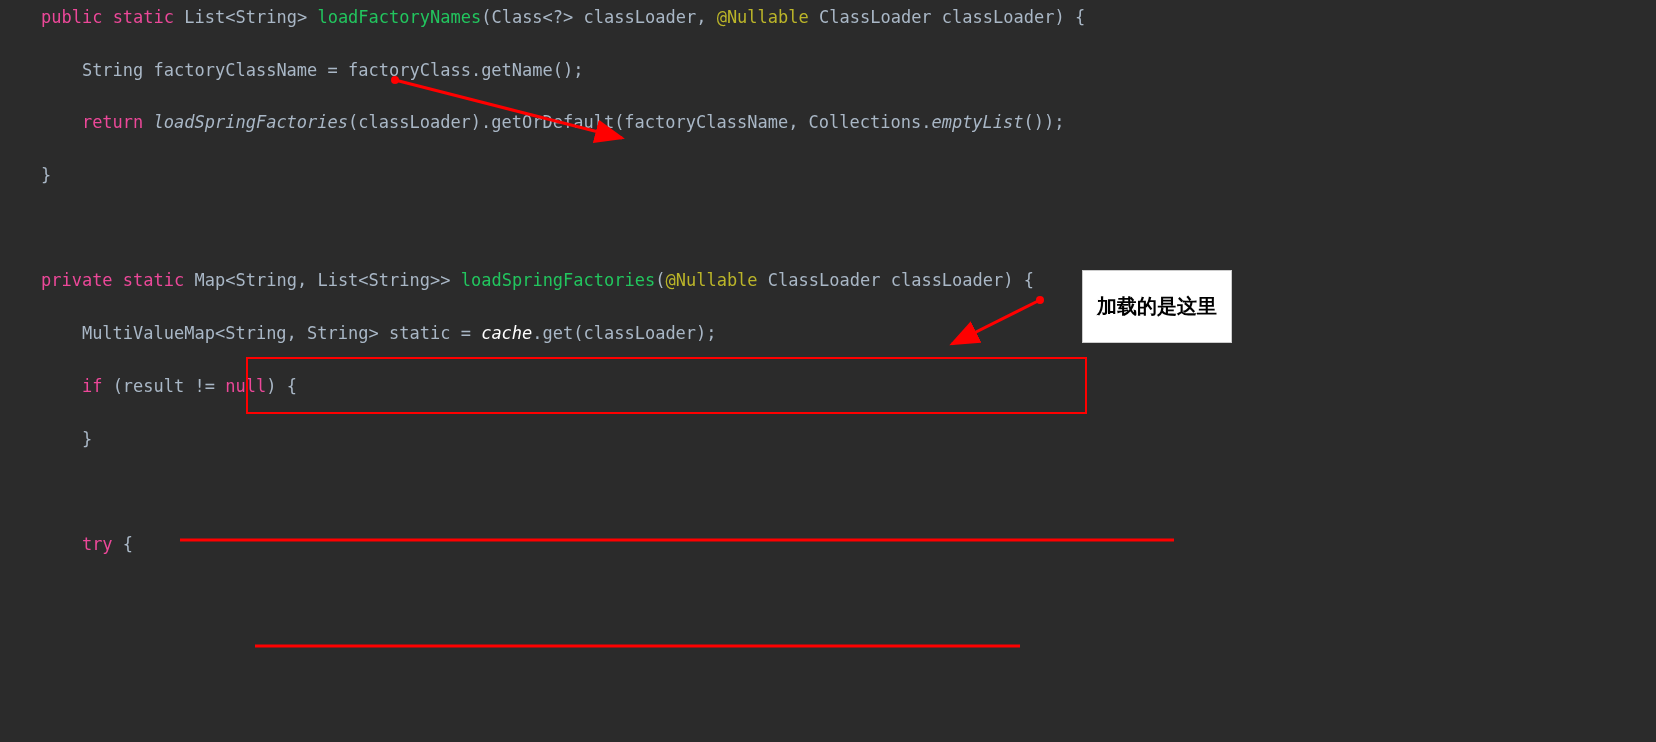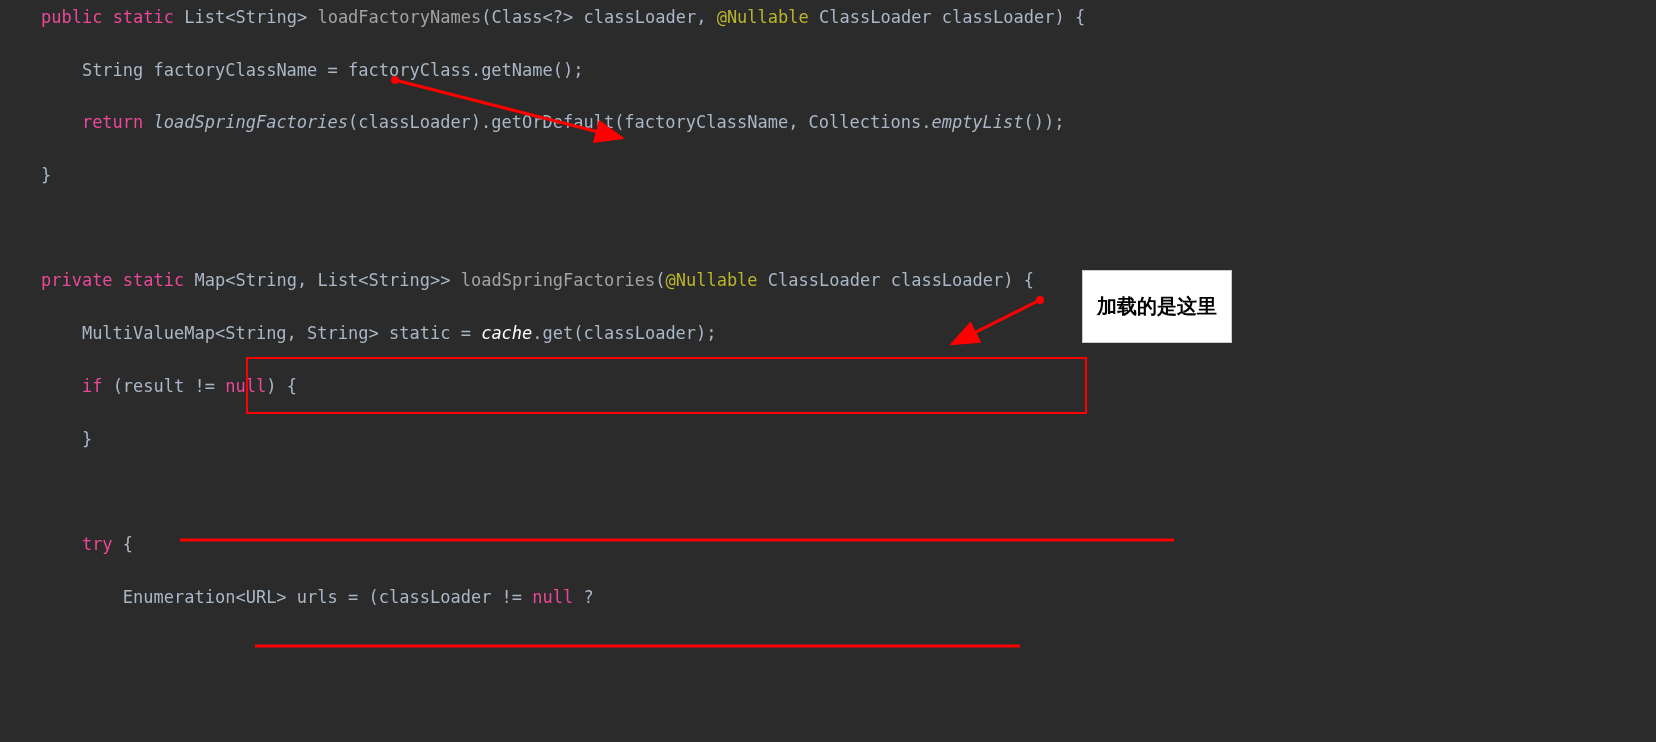--- a/index.html
+++ b/index.html
@@ -16,21 +16,21 @@
     padding-top: 4px;
   }
   pre.code {
     white-space: pre;
     font-family: inherit;
     position: relative;
     z-index: 1;
   }
   .ln { display: block; padding-left: 0; }
   .kw { color: #ec4899; }            
-  .mname { color: #a3a3a3; }         
+  .mname { color: #22c55e; }         
   .ann { color: #bbb529; }           
   .field { color: #ffffff; font-style: italic; } 
   .staticcall { color: #a9b7c6; font-style: italic; }
   .italic { font-style: italic; }
   .callout {
     position: absolute;
     background: #ffffff;
     color: #000000;
     font-family: "Microsoft YaHei","PingFang SC",sans-serif;
     font-weight: bold;
@@ -55,21 +55,20 @@
 <span class="ln">        <span>String</span> <span>factoryClassName</span> <span>=</span> <span>factoryClass.getName();</span></span>
 <span class="ln">        <span class="kw">return</span> <span class="staticcall italic">loadSpringFactories</span><span>(classLoader).getOrDefault(factoryClassName, Collections.</span><span class="staticcall italic">emptyList</span><span>());</span></span>
 <span class="ln">    <span>}</span></span>
 <span class="ln"> </span>
 <span class="ln">    <span class="kw">private</span> <span class="kw">static</span> <span>Map</span>&lt;<span>String</span>, <span>List</span>&lt;<span>String</span>&gt;&gt; <span class="mname">loadSpringFactories</span>(<span class="ann">@Nullable</span> <span>ClassLoader</span> <span>classLoader</span>) <span>{</span></span>
 <span class="ln">        <span>MultiValueMap</span><span>&lt;String, String&gt;</span> <span>static</span> <span>=</span> <span class="field">cache</span><span>.get(classLoader);</span></span>
 <span class="ln">        <span class="kw">if</span> <span>(result !=</span> <span class="kw">null</span><span>) {</span></span>
 <span class="ln">        <span>}</span></span>
 <span class="ln"> </span>
 <span class="ln">        <span class="kw">try</span> <span>{</span></span>
-<span class="ln">            <span>Enumeration</span><span>&lt;URL&gt;</span> <span>urls</span> <span>=</span> <span>(classLoader !=</span> <span class="kw">null</span> <span>?</span></span>
 <span class="ln">                    </span>
 
 
 
 
 
 
 
 
 

